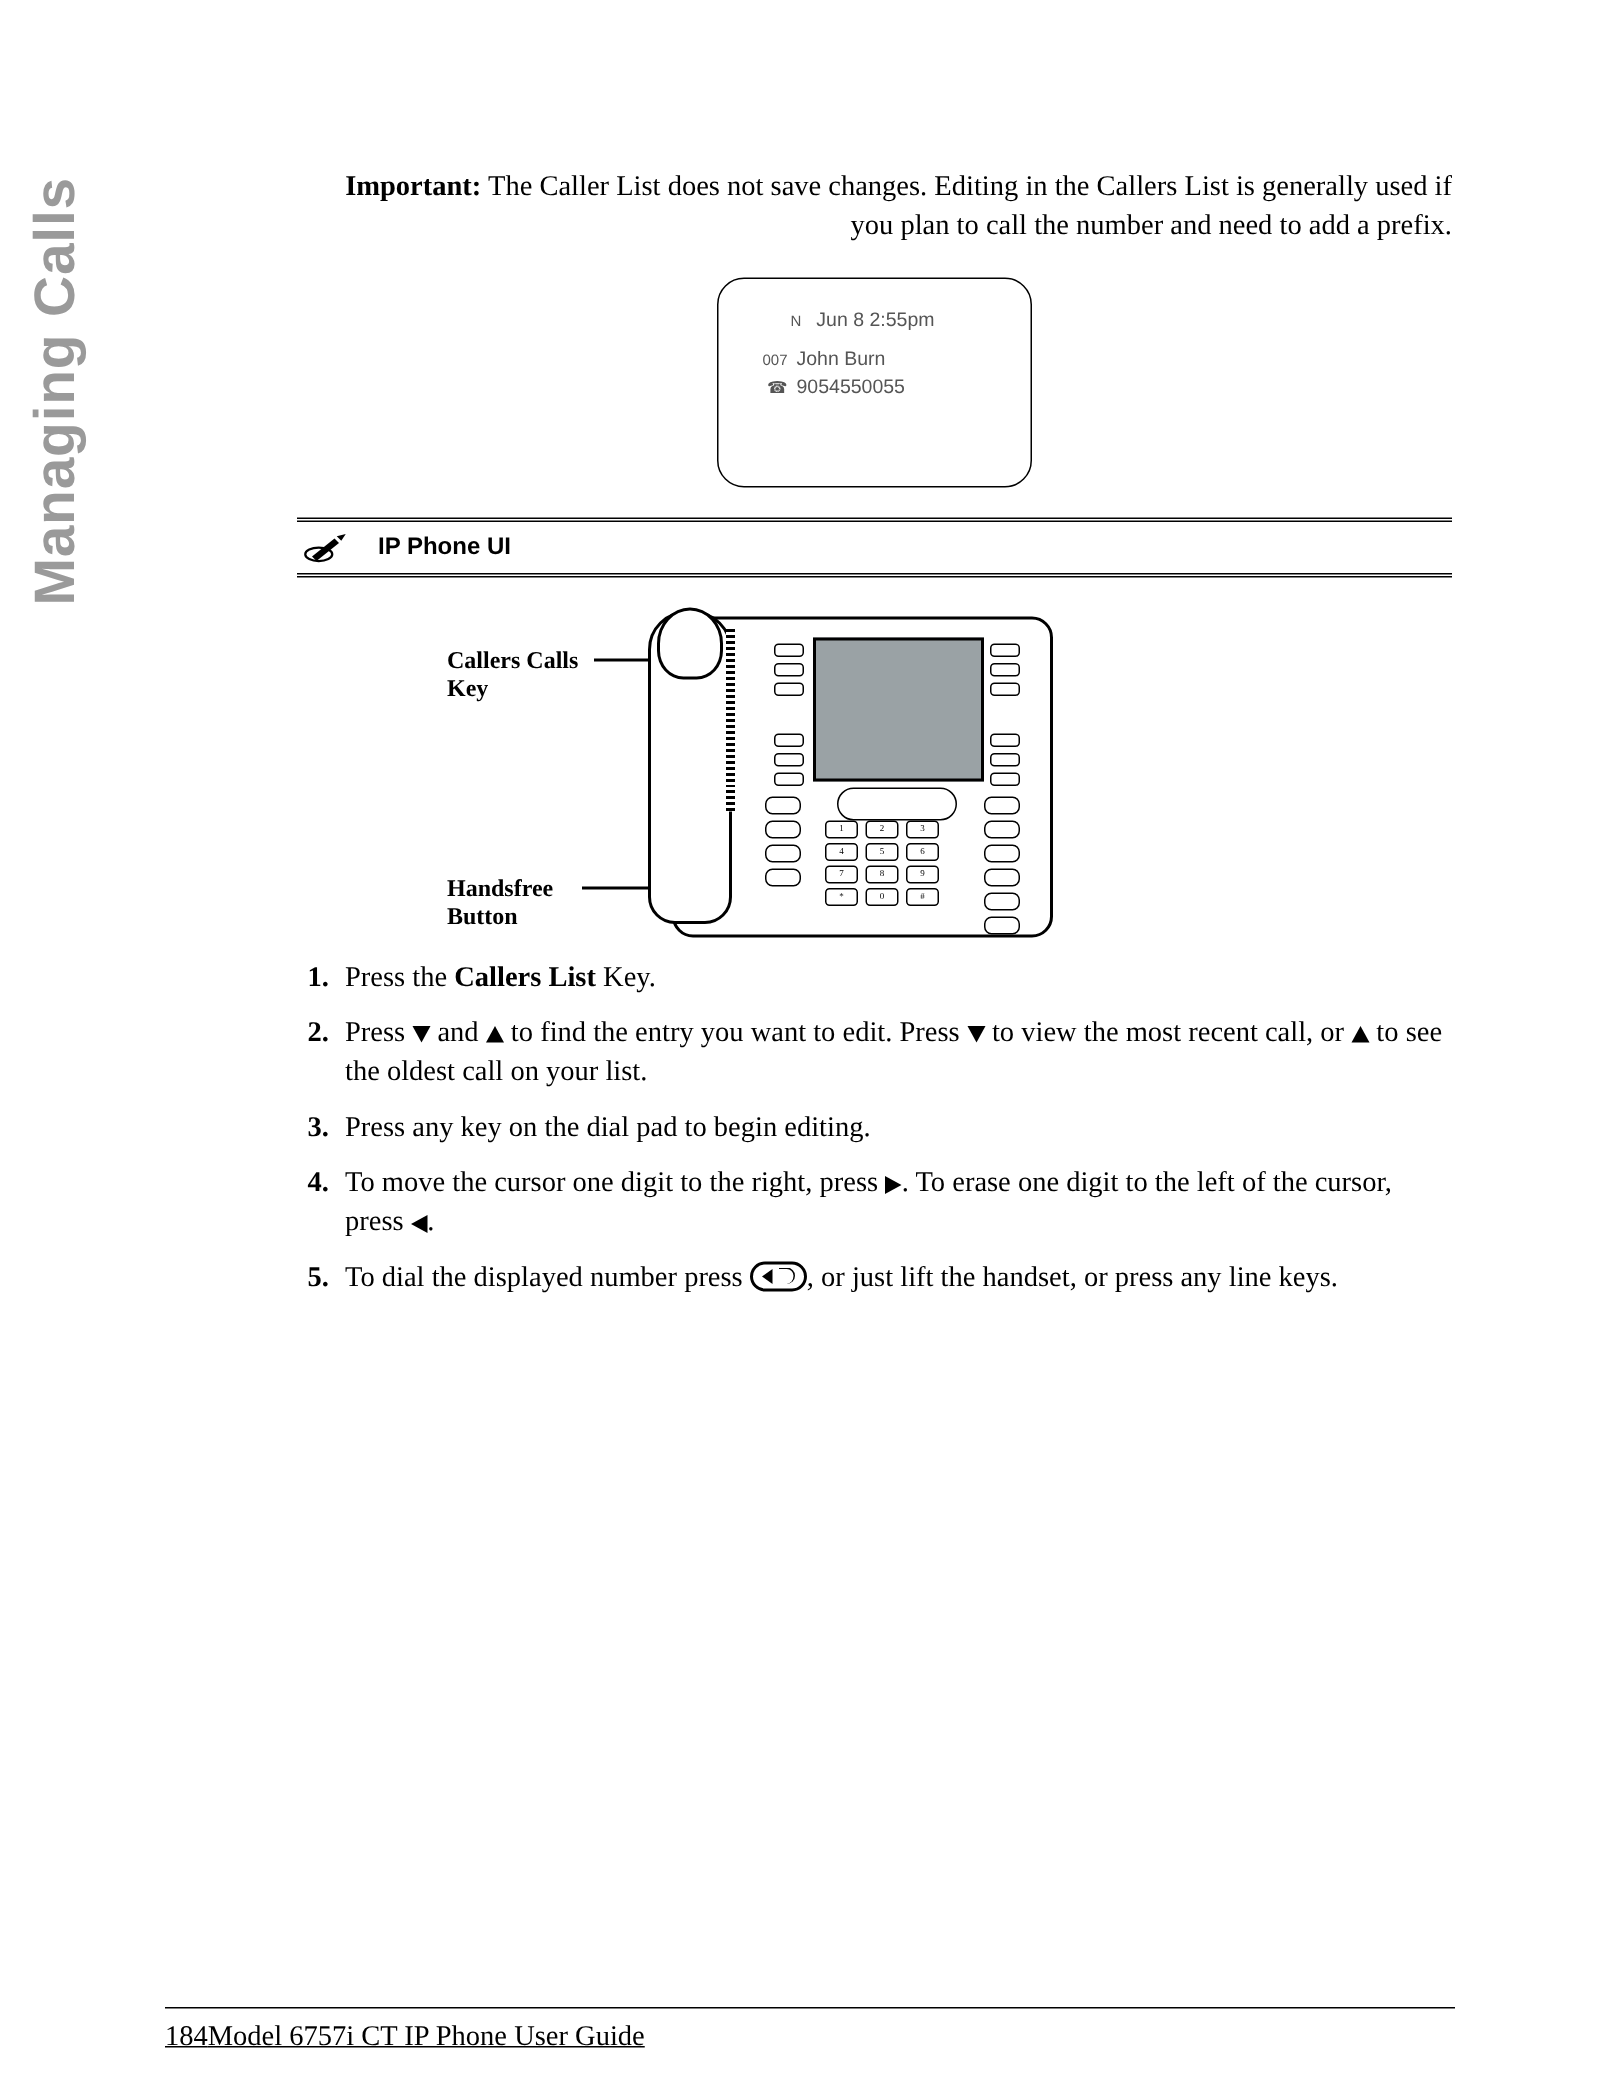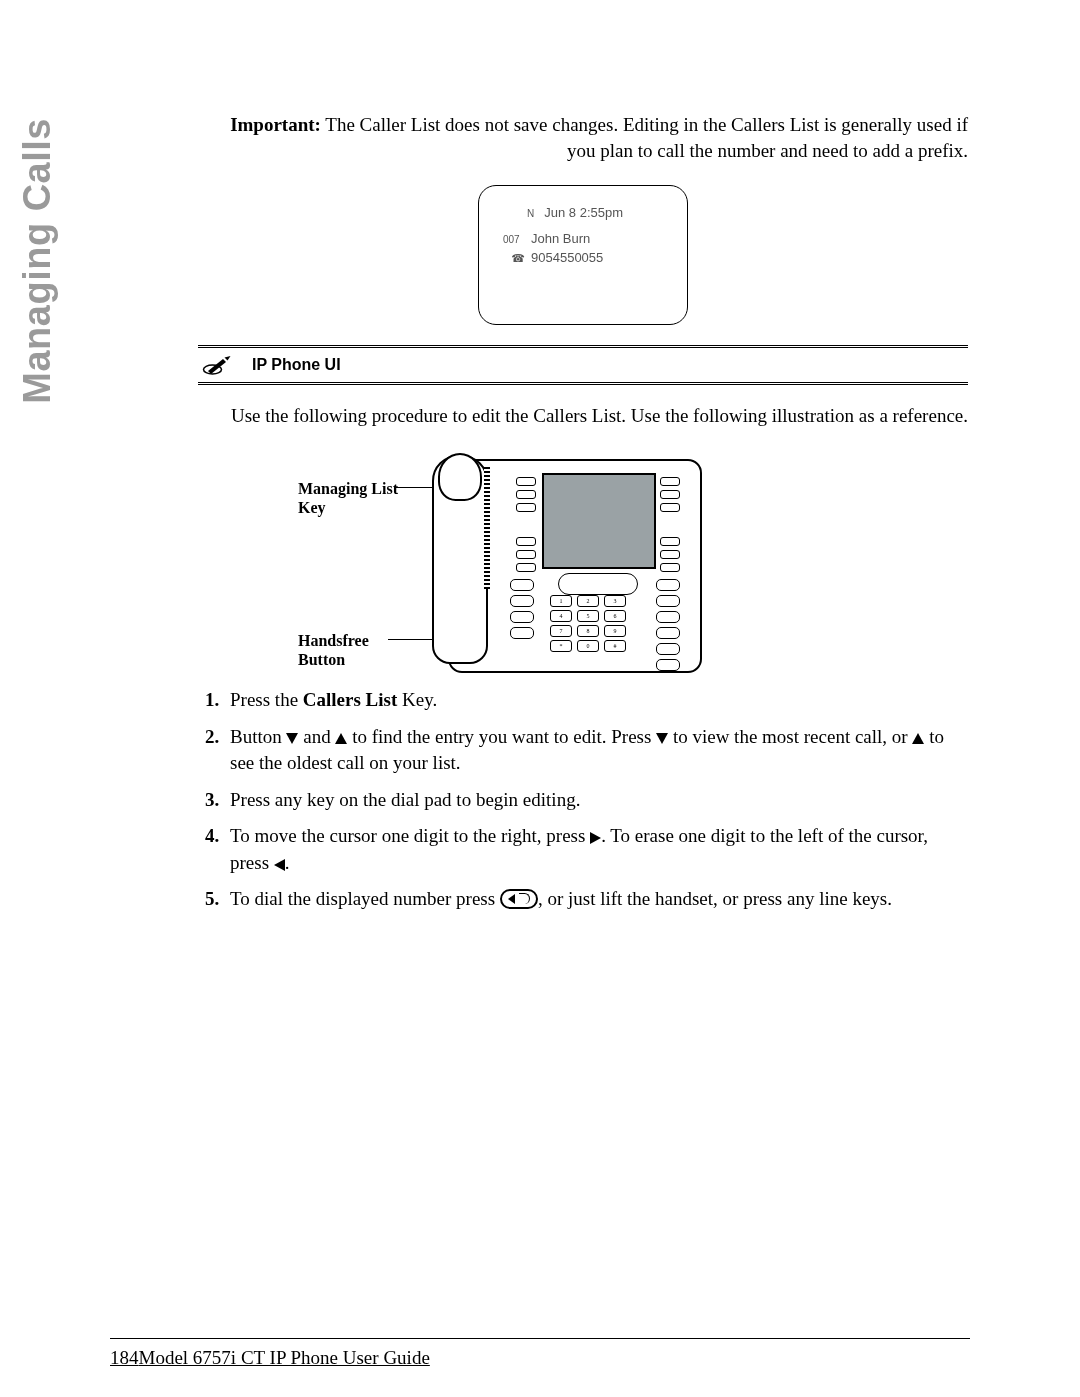--- a/index.html
+++ b/index.html
@@ -66,21 +66,21 @@
     padding: 18px 20px 0 18px;
     box-sizing: border-box;
     color: #555;
   }
   .lcd-row1 {
     margin-left: 30px;
     margin-bottom: 8px;
   }
   .lcd-row1 .tiny { font-size: 10px; margin-right: 10px; }
   .lcd-row2 { margin-left: 6px; }
-  .lcd-row2 .tiny { font-size: 10px; margin-right: 6px; display: inline-block; width: 22px; }
+  .lcd-row2 .tiny { font-size: 10px; margin-right: 6px; display: inline-block; width: 22px; text-align: right;}
   .lcd-row3 { margin-left: 6px; }
   .lcd-row3 .tiny { font-size: 11px; margin-right: 6px; display: inline-block; width: 22px; text-align: right;}
   
   .ui-block {
     border-top: 3px double #000;
     border-bottom: 3px double #000;
     padding: 6px 0 6px 4px;
     margin: 10px 0 18px 0;
     display: flex;
     align-items: center;
@@ -337,26 +337,25 @@
 
     <div class="ui-block">
       <svg class="pen-icon" viewBox="0 0 40 28">
         <ellipse cx="14" cy="20" rx="12" ry="6" fill="none" stroke="#000" stroke-width="2"></ellipse>
         <polygon points="8,22 28,6 32,10 12,26" fill="#000"></polygon>
         <polygon points="30,4 34,8 38,2" fill="#000"></polygon>
       </svg>
       <span class="label">IP Phone UI</span>
     </div>
 
-    <p class="body">Use the following procedure to edit the Callers List. Use the following illustration as a reference.</p>
 
     <div class="phone-wrap">
 
       <div class="callout" style="left:100px; top:28px; width:110px;">
-        <span>Managing List Key</span>
+        <span>Callers Calls Key</span>
       </div>
       <div class="callout-line" style="left:198px; top:36px; width:120px;"></div>
       <div class="arrowhead" style="left:318px; top:32px;"></div>
 
       <div class="callout" style="left:100px; top:180px; width:110px;">
         <span>Handsfree Button</span>
       </div>
       <div class="callout-line" style="left:190px; top:188px; width:130px;"></div>
       <div class="arrowhead" style="left:320px; top:184px;"></div>
 
@@ -420,21 +419,21 @@
           <div class="dk">#</div>
         </div>
       </div>
     </div>
 
     <ol class="steps">
       <li>
         <span>Press the </span><span class="bold">Callers List</span><span> Key.</span>
       </li>
       <li>
-        <span>Button </span><span class="tri down"></span><span> and </span><span class="tri up"></span><span> to find the entry you want to edit. Press </span><span class="tri down"></span><span> to view the most recent call, or </span><span class="tri up"></span><span> to see the oldest call on your list.</span>
+        <span>Press </span><span class="tri down"></span><span> and </span><span class="tri up"></span><span> to find the entry you want to edit. Press </span><span class="tri down"></span><span> to view the most recent call, or </span><span class="tri up"></span><span> to see the oldest call on your list.</span>
       </li>
       <li>Press any key on the dial pad to begin editing.</li>
       <li>
         <span>To move the cursor one digit to the right, press </span><span class="tri right"></span><span>. To erase one digit to the left of the cursor, press </span><span class="tri left"></span><span>.</span>
       </li>
       <li>
         <span>To dial the displayed number press </span>
         <span class="speaker-btn"></span><span>, or just lift the handset, or press any line keys.</span>
       </li>
     </ol>

